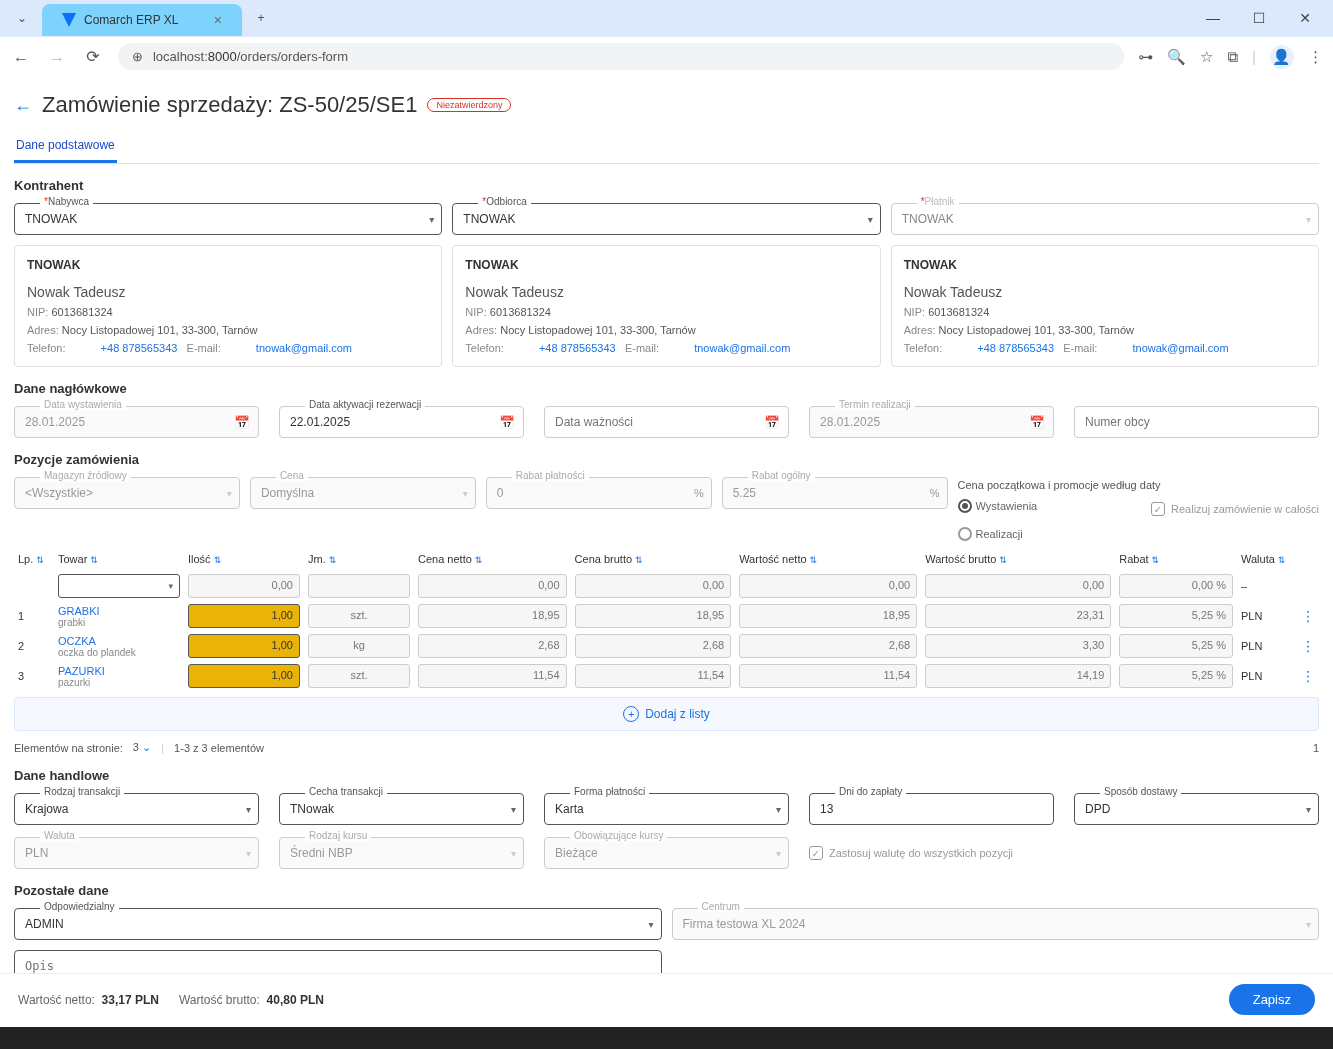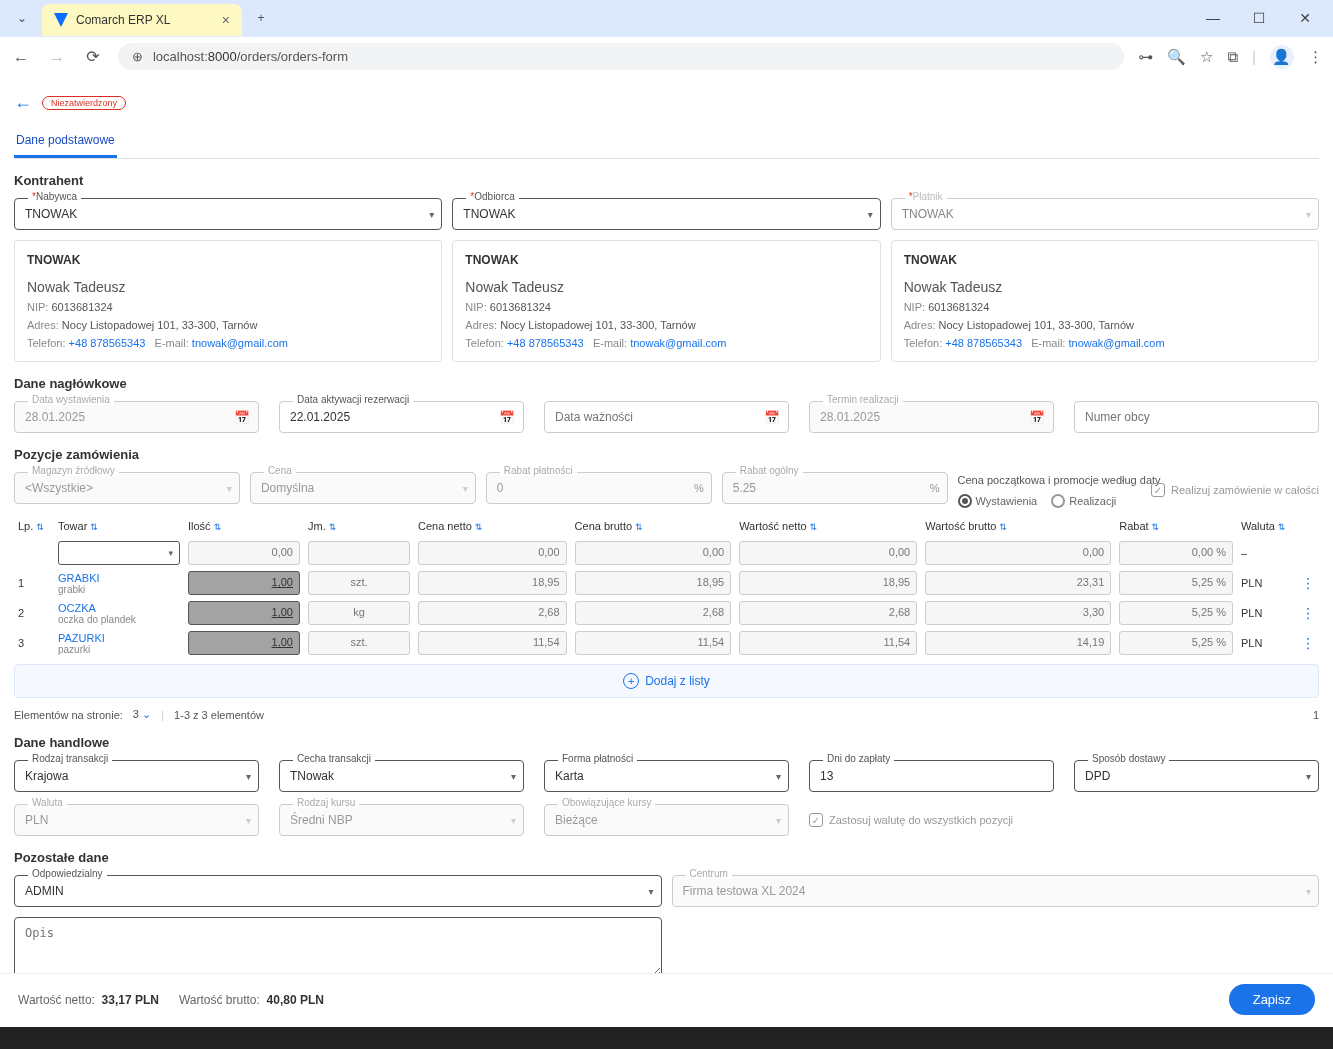--- a/index.html
+++ b/index.html
@@ -2,21 +2,21 @@
 <html><head>
 <meta charset="utf-8">
 <style>
 * { box-sizing: border-box; margin: 0; padding: 0; }
 body { font-family: Arial, sans-serif; font-size: 12px; background: #fff; color: #333; }
 
 
 .browser-chrome { background: #dce8fb; }
 .tab-bar { display: flex; align-items: center; height: 36px; padding: 0 8px; gap: 6px; }
 .tab-bar .chev { width: 28px; height: 28px; display: flex; align-items: center; justify-content: center; color: #555; border-radius: 50%; }
-.tab { background: #fef9c3; border-radius: 8px 8px 0 0; padding: 6px 12px; display: flex; align-items: center; gap: 8px; min-width: 200px; height: 32px; margin-top: 4px; }
+.tab { background: #7dd3fc; border-radius: 8px 8px 0 0; padding: 6px 20px; display: flex; align-items: center; gap: 8px; min-width: 200px; height: 32px; margin-top: 4px; }
 .tab-icon { width: 14px; height: 14px; background: #0d6efd; clip-path: polygon(0 0, 100% 0, 50% 100%); }
 .tab-title { flex: 1; font-size: 12px; }
 .tab-close { color: #666; font-size: 14px; }
 .new-tab { width: 26px; height: 26px; display:flex; align-items:center; justify-content:center; color:#555; }
 .window-controls { margin-left: auto; display: flex; gap: 18px; padding-right: 6px; color: #444; }
 .window-controls span { width: 28px; text-align: center; font-size: 14px; }
 
 .toolbar { display: flex; align-items: center; height: 40px; padding: 0 10px; gap: 14px; background: #fff; border-top: 1px solid #dce8fb;}
 .toolbar .nav-btn { color: #555; font-size: 16px; width: 22px; text-align:center; }
 .toolbar .addr { flex: 1; background: #f1f3f4; border-radius: 18px; padding: 6px 14px; display:flex; align-items:center; gap:10px; color:#555; font-size: 13px;}
@@ -35,53 +35,53 @@
 .tabs-row { display:flex; gap: 20px; border-bottom: 1px solid #e0e0e0; margin-top:6px;}
 .page-tab { padding: 8px 2px; font-size: 12px; color:#555; }
 .page-tab.active { color: #1a4bc4; border-bottom: 3px solid #1a73e8; font-weight: normal; }
 
 .section { margin-top: 14px; }
 .section-title { font-size: 13px; font-weight: bold; margin-bottom: 10px; }
 .row3 { display: grid; grid-template-columns: repeat(3, 1fr); gap: 10px; }
 .row5 { display: grid; grid-template-columns: repeat(5, 1fr); gap: 20px; }
 
 .field { position: relative; }
-.field-label { position: absolute; top: -7px; left: 14px; background: #fff; padding: 0 4px; font-size: 10px; color: #555; }
+.field-label { position: absolute; top: -7px; left: 26px; background: #fff; padding: 0 4px; font-size: 10px; color: #555; }
 .field-label .req { color: #d93025; }
 .field-input { width: 100%; border: 1px solid #555; border-radius: 4px; padding: 8px 28px 8px 10px; font-size: 12px; background:#fff; color:#333; height:32px; }
 .field-input.disabled { border-color: #ccc; color: #888; background: #fff; }
 .field-input.gray { border-color: #ccc; background:#fafafa; color:#999;}
 .field .chev-down { position:absolute; right:8px; top:50%; transform:translateY(-50%); color:#666; font-size:10px; pointer-events:none; }
 .field .cal-icon { position:absolute; right:8px; top:50%; transform:translateY(-50%); color:#999; font-size:13px; pointer-events:none;}
 .field .pct { position:absolute; right:8px; top:50%; transform:translateY(-50%); color:#999; font-size:11px;}
 
 .card { border: 1px solid #e0e0e0; border-radius: 4px; padding: 12px; margin-top:10px; }
 .card-name { font-weight: bold; font-size: 12px; }
 .card-sub { font-size: 14px; color: #555; margin-top:12px;}
 .card-line { font-size: 11px; color: #555; margin-top: 6px; }
 .card-line .lbl { color: #888; }
-.card-line .lnk { color: #1a73e8; }
-
-.radio-row { display:flex; align-items:center; gap:14px; font-size:11px; color:#666;}
+.card-line .lnk { color: #1a73e8; margin-left: 32px; }
+
+.radio-row { display:flex; align-items:flex-start; gap:14px; font-size:11px; color:#666;flex-direction:column;}
 .radio-row .radio { display:flex; align-items:center; gap:4px;}
 .radio-dot { width:14px; height:14px; border:2px solid #999; border-radius:50%; display:inline-flex; align-items:center; justify-content:center;}
 .radio-dot.checked { border-color:#555;}
 .radio-dot.checked::after { content:''; width:6px; height:6px; background:#555; border-radius:50%;}
 .check-row { display:flex; align-items:center; gap:6px; font-size:11px; color:#999;}
 .checkbox { width:14px; height:14px; border:1px solid #999; border-radius:3px; display:inline-flex; align-items:center; justify-content:center;}
 .checkbox.checked::after { content:'✓'; color:#999; font-size:10px;}
 
 
 .order-table { width:100%; border-collapse:collapse; margin-top:6px; font-size:11px;}
 .order-table th { text-align:left; padding:6px 4px; font-weight:normal; color:#333;}
 .order-table th .sort { color:#1a73e8; font-size:9px; margin-left:3px;}
 .order-table th.r, .order-table td.r { text-align:left;}
 .order-table td { padding:3px 4px; vertical-align:middle;}
 .cell-input { width:100%; border:1px solid #ccc; border-radius:3px; padding:4px 6px; background:#f6f6f6; text-align:right; font-size:11px; color:#777; height:24px;}
-.cell-input.dark { border-color:#555; background:#a3a3a3; color:#333;text-decoration:underline;}
+.cell-input.dark { border-color:#555; background:#eab308; color:#333;}
 .cell-input.l { text-align:center;}
 .cell-select { width:100%; border:1px solid #555; border-radius:3px; height:24px; background:#fff; padding:0 20px 0 6px; position:relative;}
 .cell-select .chev-down { position:absolute; right:6px; top:50%; transform:translateY(-50%); font-size:9px; color:#666;}
 .prod-link { color:#1a73e8; font-size:11px;}
 .prod-sub { color:#888; font-size:10px;}
 .row-menu { color:#1a73e8; font-size:14px;}
 
 .add-row { border:1px solid #dce8fb; background:#f5f8ff; border-radius:4px; padding:8px; text-align:center; margin-top:6px; color:#1a73e8; display:flex; align-items:center; justify-content:center; gap:6px;}
 .add-row .plus-circle { width:16px; height:16px; border:1.5px solid #1a73e8; border-radius:50%; display:inline-flex; align-items:center; justify-content:center; font-size:11px;}
 
@@ -134,20 +134,21 @@
       <span style="color:#ccc">|</span>
       <span class="avatar-circle">👤</span>
       <span>⋮</span>
     </div>
   </div>
 </div>
 
 <div class="page">
   <div class="page-header">
     <span class="back-arrow">←</span>
+    <span class="page-title">Zamówienie sprzedaży: ZS-50/25/SE1</span>
     <span class="status-badge">Niezatwierdzony</span>
   </div>
   <div class="tabs-row">
     <div class="page-tab active">Dane podstawowe</div>
   </div>
 
   <div class="section">
     <div class="section-title">Kontrahent</div>
     <div class="row3">
       <div class="field">

